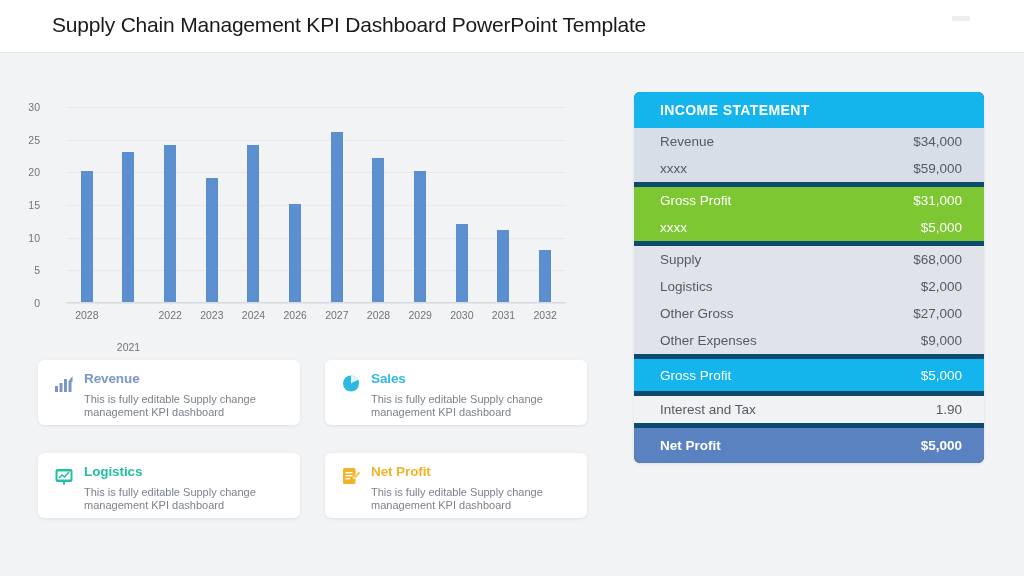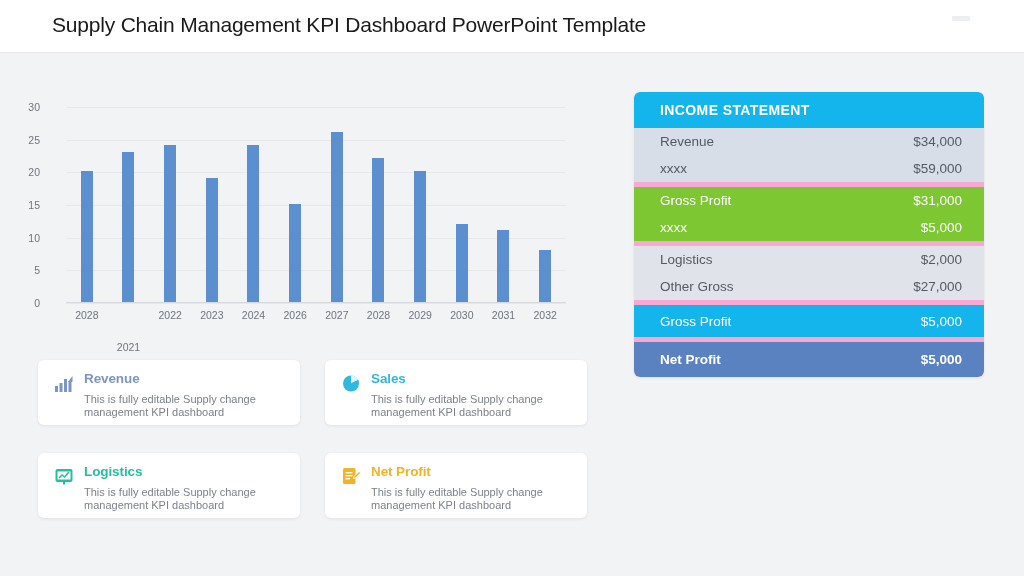--- a/index.html
+++ b/index.html
@@ -99,21 +99,21 @@
     line-height: 12.5px;
   }
 
   
   #income-panel {
     position: absolute; left: 634px; top: 92px;
     width: 350px;
     border-radius: 6px;
     overflow: hidden;
     box-shadow: 0 1px 3px rgba(60,70,90,0.10);
-    background: #f9a8d4;
+    background: #0c4a6e;
   }
   #income-header {
     height: 36px;
     background: #14b4ec;
     border-radius: 6px 6px 0 0;
     display: flex; align-items: center;
     padding-left: 26px;
   }
   #income-header-text {
     color: #ffffff;
@@ -285,34 +285,48 @@
             <span class="label">Gross Profit</span>
             <span class="value">$31,000</span>
           </div>
           <div class="row">
             <span class="label">xxxx</span>
             <span class="value">$5,000</span>
           </div>
         </div>
         <div class="block blk-b">
           <div class="row">
+            <span class="label txt-dark">Supply</span>
+            <span class="value txt-dark">$68,000</span>
+          </div>
+          <div class="row">
             <span class="label txt-dark">Logistics</span>
             <span class="value txt-dark">$2,000</span>
           </div>
           <div class="row">
             <span class="label txt-dark">Other Gross</span>
             <span class="value txt-dark">$27,000</span>
           </div>
+          <div class="row">
+            <span class="label txt-dark">Other Expenses</span>
+            <span class="value txt-dark">$9,000</span>
+          </div>
         </div>
         <div class="block blk-cyan">
           <div class="row">
             <span class="label">Gross Profit</span>
             <span class="value">$5,000</span>
           </div>
         </div>
+        <div class="block blk-c">
+          <div class="row">
+            <span class="label txt-dark">Interest and Tax</span>
+            <span class="value txt-dark">1.90</span>
+          </div>
+        </div>
         <div class="block blk-navy">
           <div class="row">
             <span class="label">Net Profit</span>
             <span class="value">$5,000</span>
           </div>
         </div>
       </div>
   </div>
 
 </div>

